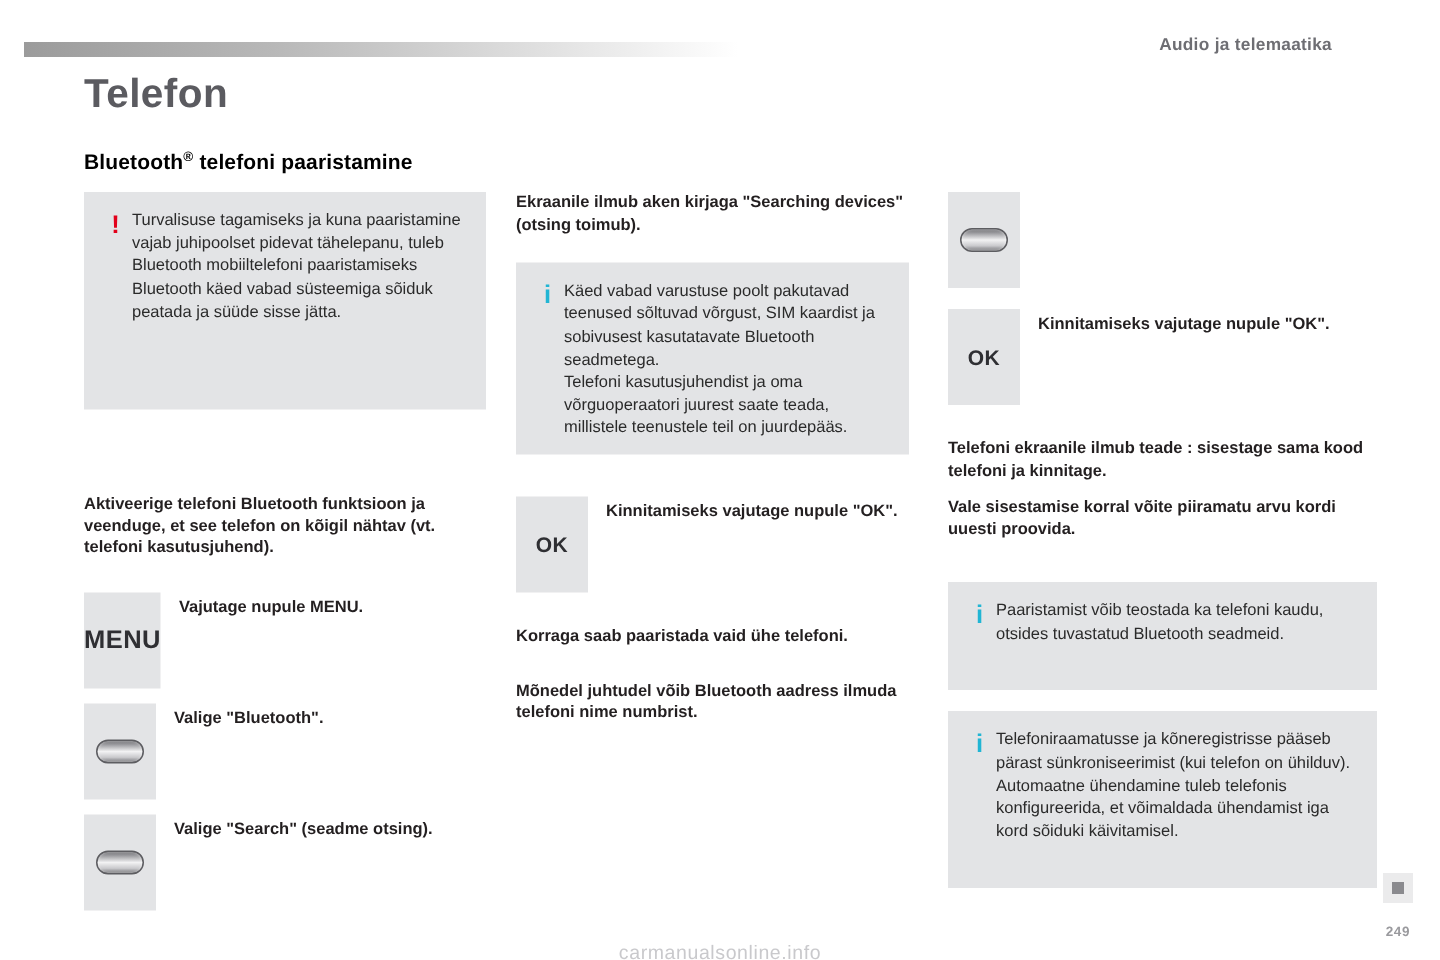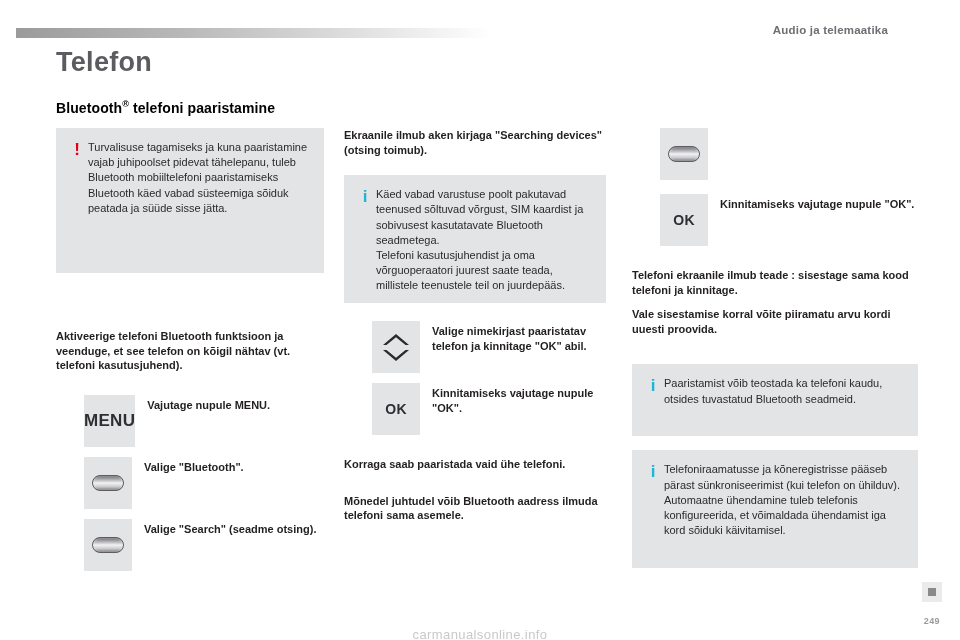--- a/index.html
+++ b/index.html
@@ -57,25 +57,24 @@
   .box-info-r2{height:118px;}
   
   .p-bold{
     font-size:11px;font-weight:bold;line-height:14.6px;color:#231f20;
   }
   
   .step{
     display:flex;align-items:flex-start;
   }
   .keycell{
-    flex:0 0 48px;height:52px;
+    flex:0 0 48px;height:64px;
     background:#e3e4e6;
     display:flex;align-items:center;justify-content:center;
     margin-right:12px;
-    margin-left:28px;
   }
   .keylabel{
     font-size:11px;font-weight:bold;line-height:14.6px;color:#231f20;
     padding-top:3px;
   }
   .key-text{
     font-size:17px;font-weight:bold;color:#2f2f33;letter-spacing:.3px;
   }
   
   .oval{
@@ -160,47 +159,34 @@
   <div class="p-bold">Ekraanile ilmub aken kirjaga "Searching devices" (otsing toimub).</div>
 
   <div class="spacer-18"></div>
   <div class="callout box-info-mid">
     <div class="mark info">i</div>
     <div class="ctext" style="white-space:pre-line">Käed vabad varustuse poolt pakutavad teenused sõltuvad võrgust, SIM kaardist ja sobivusest kasutatavate Bluetooth seadmetega.
 Telefoni kasutusjuhendist ja oma võrguoperaatori juurest saate teada, millistele teenustele teil on juurdepääs.</div>
   </div>
 
   <div class="spacer-18"></div>
-  <div class="step">
-    <div class="keycell">
-      <span class="chevstack">
-        <svg width="26" height="12" viewBox="0 0 26 12">
-          <polygon points="13,0 26,11 22.5,11 13,3.2 3.5,11 0,11" fill="#2b2b2b"></polygon>
-        </svg>
-        <svg width="26" height="12" viewBox="0 0 26 12">
-          <polygon points="13,12 0,1 3.5,1 13,8.8 22.5,1 26,1" fill="#2b2b2b"></polygon>
-        </svg>
-      </span>
-    </div>
-    <div class="keylabel">Valige nimekirjast paaristatav telefon ja kinnitage "OK" abil.</div>
-  </div>
 
   <div class="spacer-10"></div>
   <div class="step">
     <div class="keycell">
       <span class="key-text" style="font-size:14px">OK</span>
     </div>
     <div class="keylabel">Kinnitamiseks vajutage nupule "OK".</div>
   </div>
 
   <div class="spacer-22"></div>
   <div class="p-bold">Korraga saab paaristada vaid ühe telefoni.</div>
 
   <div class="spacer-22"></div>
-  <div class="p-bold">Mõnedel juhtudel võib Bluetooth aadress ilmuda telefoni sama asemele.</div>
+  <div class="p-bold">Mõnedel juhtudel võib Bluetooth aadress ilmuda telefoni nime numbrist.</div>
 
 </div>
 
 <div class="col col-right">
 
   <div class="step">
     <div class="keycell">
       <span class="oval"></span>
     </div>
   </div>

